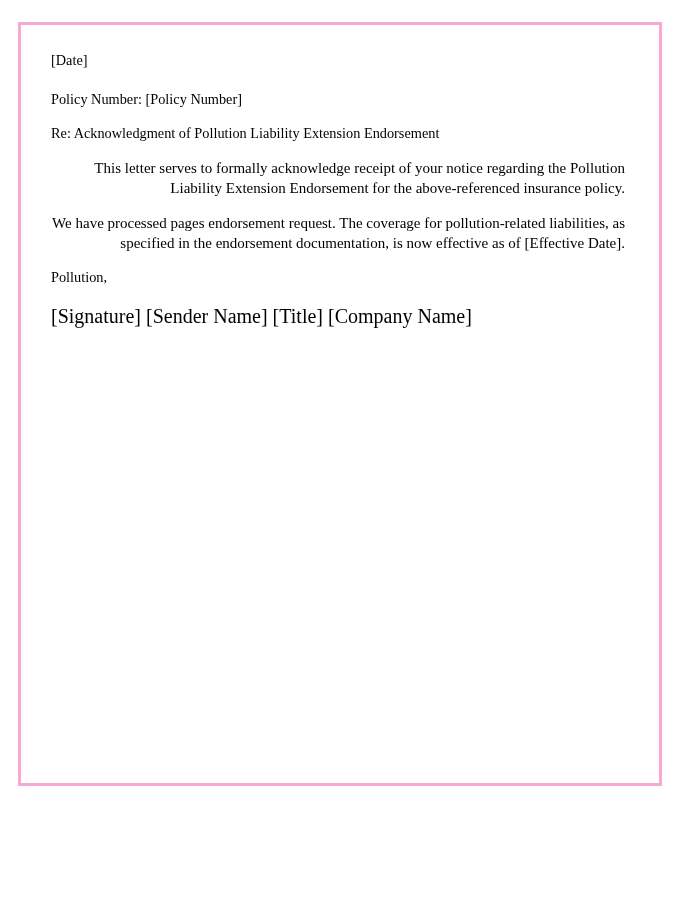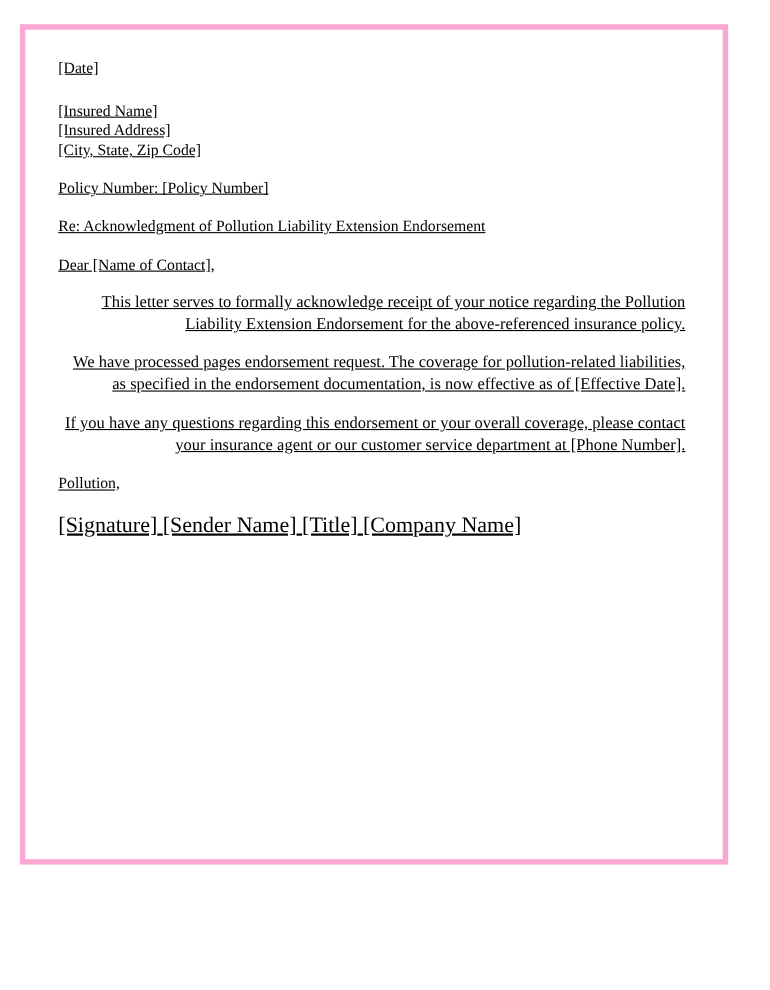--- a/index.html
+++ b/index.html
@@ -18,24 +18,23 @@
     width: 700px;
     height: 900px;
     background: #ffffff;
   }
   .letter-sheet {
     position: absolute;
     left: 18px;
     top: 22px;
     width: 644px;
     height: 764px;
-    border: 5px solid #f9a8d4;
+    border: 3px solid #f9a8d4;
     background: #ffffff;
     box-sizing: border-box;
-    text-decoration: underline;
   }
   .letter-body {
     padding: 26px 34px 0 30px;
   }
   .block {
     margin: 0 0 16px 0;
     font-size: 14.3px;
     line-height: 1.30;
     color: #000000;
   }
@@ -68,35 +67,28 @@
 </style>
 </head>
 <body>
 
 <div class="page">
   <div class="letter-sheet">
     <div class="letter-body">
 
       <div class="block spacer-date">[Date]</div>
 
-      <div class="block tight">
-        <span class="line">[Insured Name]</span>
-        <span class="line">[Insured Address]</span>
-        <span class="line">[City, State, Zip Code]</span>
-      </div>
 
       <div class="block">Policy Number: [Policy Number]</div>
 
       <div class="block">Re: Acknowledgment of Pollution Liability Extension Endorsement</div>
 
-      <div class="block">Dear [Name of Contact],</div>
 
       <p class="para">This letter serves to formally acknowledge receipt of your notice regarding the Pollution Liability Extension Endorsement for the above-referenced insurance policy.</p>
       <p class="para">We have processed pages endorsement request. The coverage for pollution-related liabilities, as specified in the endorsement documentation, is now effective as of [Effective Date].</p>
-      <p class="para">If you have any questions regarding this endorsement or your overall coverage, please contact your insurance agent or our customer service department at [Phone Number].</p>
 
       <div class="sign-off">Pollution,</div>
 
       <div class="signature-block">
         <span class="line">[Signature]</span>
         <span class="line">[Sender Name]</span>
         <span class="line">[Title]</span>
         <span class="line">[Company Name]</span>
       </div>
 

